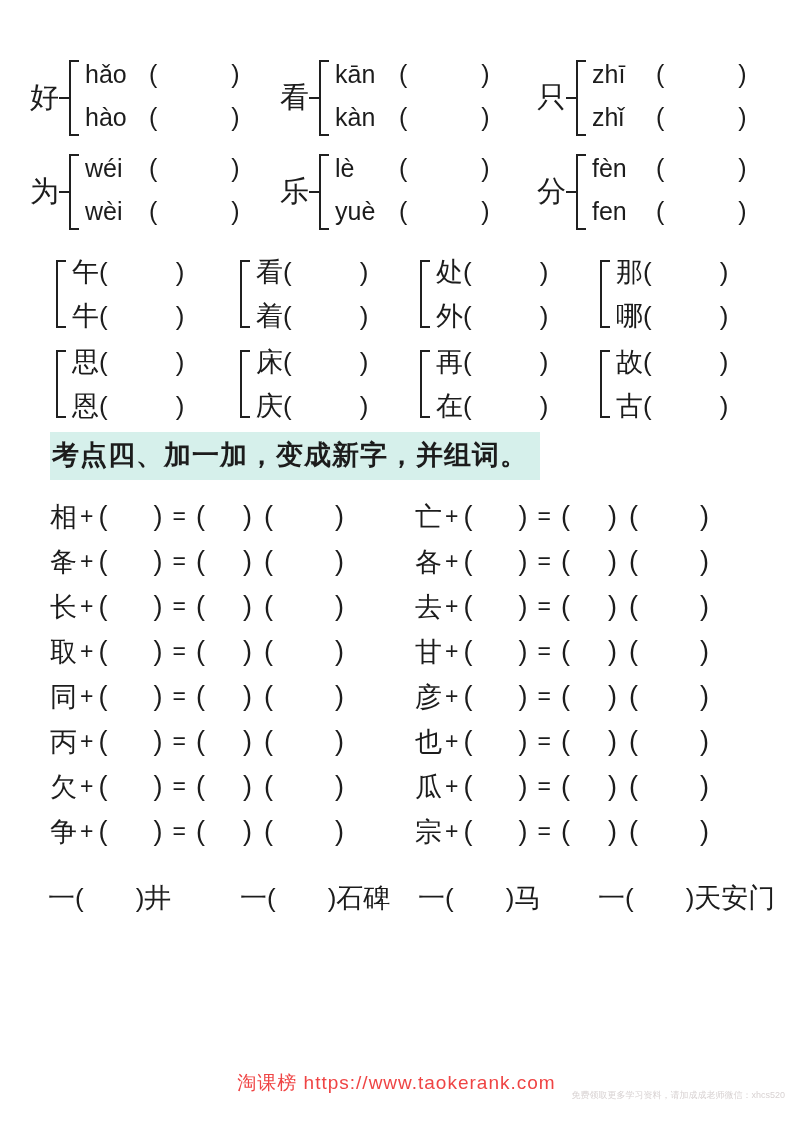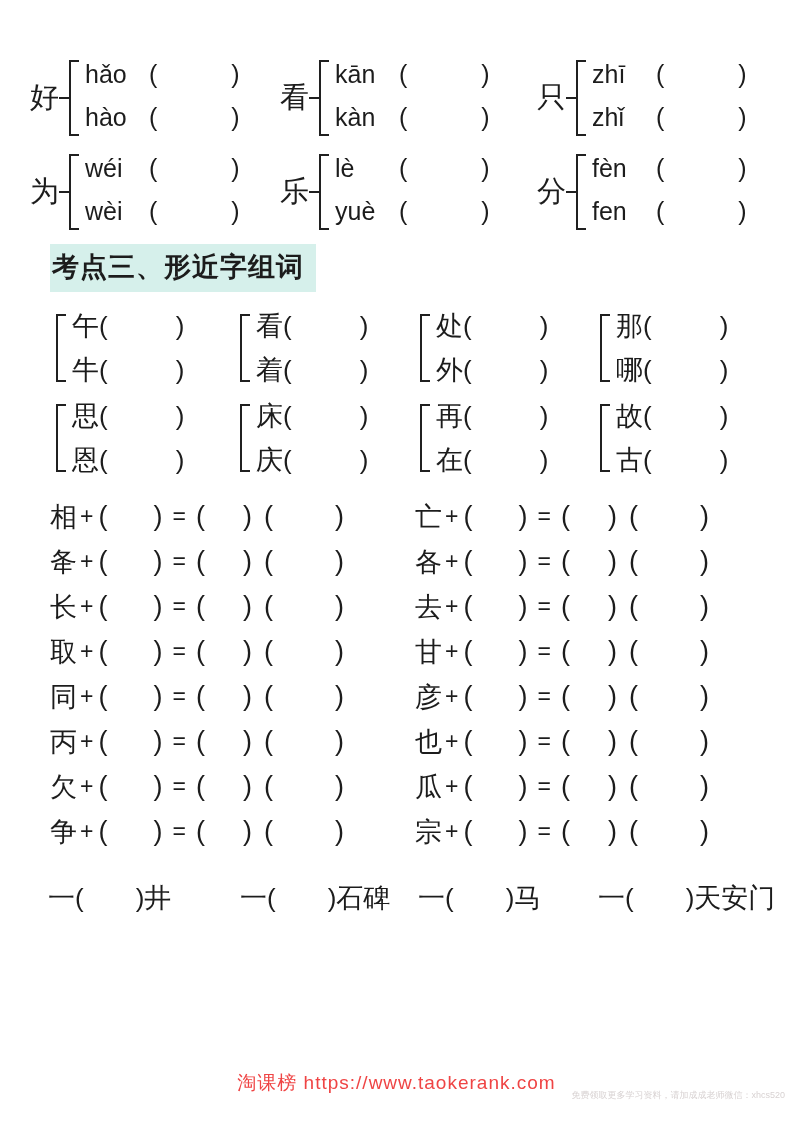--- a/index.html
+++ b/index.html
@@ -186,171 +186,171 @@
             <div class="dy-line">
               <span class="dy-pinyin">fen</span>
               <span class="paren">(</span>
               <span class="g-dy"></span>
               <span class="paren">)</span>
             </div>
           </div>
         </div>
       </div>
 
+
+    <div class="xjz-grid">
+
+        <div class="xjz-cell">
+          <span class="bracket"></span>
+          <div class="xjz-lines">
+            <div class="xjz-line">
+              <span>午</span>
+              <span class="paren">(</span>
+              <span class="g-xjz"></span>
+              <span class="paren">)</span>
+            </div>
+            <div class="xjz-line">
+              <span>牛</span>
+              <span class="paren">(</span>
+              <span class="g-xjz"></span>
+              <span class="paren">)</span>
+            </div>
+          </div>
+        </div>
+
+        <div class="xjz-cell">
+          <span class="bracket"></span>
+          <div class="xjz-lines">
+            <div class="xjz-line">
+              <span>看</span>
+              <span class="paren">(</span>
+              <span class="g-xjz"></span>
+              <span class="paren">)</span>
+            </div>
+            <div class="xjz-line">
+              <span>着</span>
+              <span class="paren">(</span>
+              <span class="g-xjz"></span>
+              <span class="paren">)</span>
+            </div>
+          </div>
+        </div>
+
+        <div class="xjz-cell">
+          <span class="bracket"></span>
+          <div class="xjz-lines">
+            <div class="xjz-line">
+              <span>处</span>
+              <span class="paren">(</span>
+              <span class="g-xjz"></span>
+              <span class="paren">)</span>
+            </div>
+            <div class="xjz-line">
+              <span>外</span>
+              <span class="paren">(</span>
+              <span class="g-xjz"></span>
+              <span class="paren">)</span>
+            </div>
+          </div>
+        </div>
+
+        <div class="xjz-cell">
+          <span class="bracket"></span>
+          <div class="xjz-lines">
+            <div class="xjz-line">
+              <span>那</span>
+              <span class="paren">(</span>
+              <span class="g-xjz"></span>
+              <span class="paren">)</span>
+            </div>
+            <div class="xjz-line">
+              <span>哪</span>
+              <span class="paren">(</span>
+              <span class="g-xjz"></span>
+              <span class="paren">)</span>
+            </div>
+          </div>
+        </div>
+
+        <div class="xjz-cell">
+          <span class="bracket"></span>
+          <div class="xjz-lines">
+            <div class="xjz-line">
+              <span>思</span>
+              <span class="paren">(</span>
+              <span class="g-xjz"></span>
+              <span class="paren">)</span>
+            </div>
+            <div class="xjz-line">
+              <span>恩</span>
+              <span class="paren">(</span>
+              <span class="g-xjz"></span>
+              <span class="paren">)</span>
+            </div>
+          </div>
+        </div>
+
+        <div class="xjz-cell">
+          <span class="bracket"></span>
+          <div class="xjz-lines">
+            <div class="xjz-line">
+              <span>床</span>
+              <span class="paren">(</span>
+              <span class="g-xjz"></span>
+              <span class="paren">)</span>
+            </div>
+            <div class="xjz-line">
+              <span>庆</span>
+              <span class="paren">(</span>
+              <span class="g-xjz"></span>
+              <span class="paren">)</span>
+            </div>
+          </div>
+        </div>
+
+        <div class="xjz-cell">
+          <span class="bracket"></span>
+          <div class="xjz-lines">
+            <div class="xjz-line">
+              <span>再</span>
+              <span class="paren">(</span>
+              <span class="g-xjz"></span>
+              <span class="paren">)</span>
+            </div>
+            <div class="xjz-line">
+              <span>在</span>
+              <span class="paren">(</span>
+              <span class="g-xjz"></span>
+              <span class="paren">)</span>
+            </div>
+          </div>
+        </div>
+
+        <div class="xjz-cell">
+          <span class="bracket"></span>
+          <div class="xjz-lines">
+            <div class="xjz-line">
+              <span>故</span>
+              <span class="paren">(</span>
+              <span class="g-xjz"></span>
+              <span class="paren">)</span>
+            </div>
+            <div class="xjz-line">
+              <span>古</span>
+              <span class="paren">(</span>
+              <span class="g-xjz"></span>
+              <span class="paren">)</span>
+            </div>
+          </div>
+        </div>
+      </div>
+
     <div class="sec-header">
-      <span class="hl">考点三、形近字组词</span>
+      <span class="hl">考点四、加一加，变成新字，并组词。</span>
     </div>
-
-    <div class="xjz-grid">
-
-        <div class="xjz-cell">
-          <span class="bracket"></span>
-          <div class="xjz-lines">
-            <div class="xjz-line">
-              <span>午</span>
-              <span class="paren">(</span>
-              <span class="g-xjz"></span>
-              <span class="paren">)</span>
-            </div>
-            <div class="xjz-line">
-              <span>牛</span>
-              <span class="paren">(</span>
-              <span class="g-xjz"></span>
-              <span class="paren">)</span>
-            </div>
-          </div>
-        </div>
-
-        <div class="xjz-cell">
-          <span class="bracket"></span>
-          <div class="xjz-lines">
-            <div class="xjz-line">
-              <span>看</span>
-              <span class="paren">(</span>
-              <span class="g-xjz"></span>
-              <span class="paren">)</span>
-            </div>
-            <div class="xjz-line">
-              <span>着</span>
-              <span class="paren">(</span>
-              <span class="g-xjz"></span>
-              <span class="paren">)</span>
-            </div>
-          </div>
-        </div>
-
-        <div class="xjz-cell">
-          <span class="bracket"></span>
-          <div class="xjz-lines">
-            <div class="xjz-line">
-              <span>处</span>
-              <span class="paren">(</span>
-              <span class="g-xjz"></span>
-              <span class="paren">)</span>
-            </div>
-            <div class="xjz-line">
-              <span>外</span>
-              <span class="paren">(</span>
-              <span class="g-xjz"></span>
-              <span class="paren">)</span>
-            </div>
-          </div>
-        </div>
-
-        <div class="xjz-cell">
-          <span class="bracket"></span>
-          <div class="xjz-lines">
-            <div class="xjz-line">
-              <span>那</span>
-              <span class="paren">(</span>
-              <span class="g-xjz"></span>
-              <span class="paren">)</span>
-            </div>
-            <div class="xjz-line">
-              <span>哪</span>
-              <span class="paren">(</span>
-              <span class="g-xjz"></span>
-              <span class="paren">)</span>
-            </div>
-          </div>
-        </div>
-
-        <div class="xjz-cell">
-          <span class="bracket"></span>
-          <div class="xjz-lines">
-            <div class="xjz-line">
-              <span>思</span>
-              <span class="paren">(</span>
-              <span class="g-xjz"></span>
-              <span class="paren">)</span>
-            </div>
-            <div class="xjz-line">
-              <span>恩</span>
-              <span class="paren">(</span>
-              <span class="g-xjz"></span>
-              <span class="paren">)</span>
-            </div>
-          </div>
-        </div>
-
-        <div class="xjz-cell">
-          <span class="bracket"></span>
-          <div class="xjz-lines">
-            <div class="xjz-line">
-              <span>床</span>
-              <span class="paren">(</span>
-              <span class="g-xjz"></span>
-              <span class="paren">)</span>
-            </div>
-            <div class="xjz-line">
-              <span>庆</span>
-              <span class="paren">(</span>
-              <span class="g-xjz"></span>
-              <span class="paren">)</span>
-            </div>
-          </div>
-        </div>
-
-        <div class="xjz-cell">
-          <span class="bracket"></span>
-          <div class="xjz-lines">
-            <div class="xjz-line">
-              <span>再</span>
-              <span class="paren">(</span>
-              <span class="g-xjz"></span>
-              <span class="paren">)</span>
-            </div>
-            <div class="xjz-line">
-              <span>在</span>
-              <span class="paren">(</span>
-              <span class="g-xjz"></span>
-              <span class="paren">)</span>
-            </div>
-          </div>
-        </div>
-
-        <div class="xjz-cell">
-          <span class="bracket"></span>
-          <div class="xjz-lines">
-            <div class="xjz-line">
-              <span>故</span>
-              <span class="paren">(</span>
-              <span class="g-xjz"></span>
-              <span class="paren">)</span>
-            </div>
-            <div class="xjz-line">
-              <span>古</span>
-              <span class="paren">(</span>
-              <span class="g-xjz"></span>
-              <span class="paren">)</span>
-            </div>
-          </div>
-        </div>
-      </div>
-
 
     <div class="jyj-grid">
 
         <div class="jyj-entry">
           <span>相</span>
           <span class="op op-plus">+</span>
           <span class="paren">(</span>
           <span class="g1"></span>
           <span class="paren">)</span>
           <span class="op op-eq">=</span>

